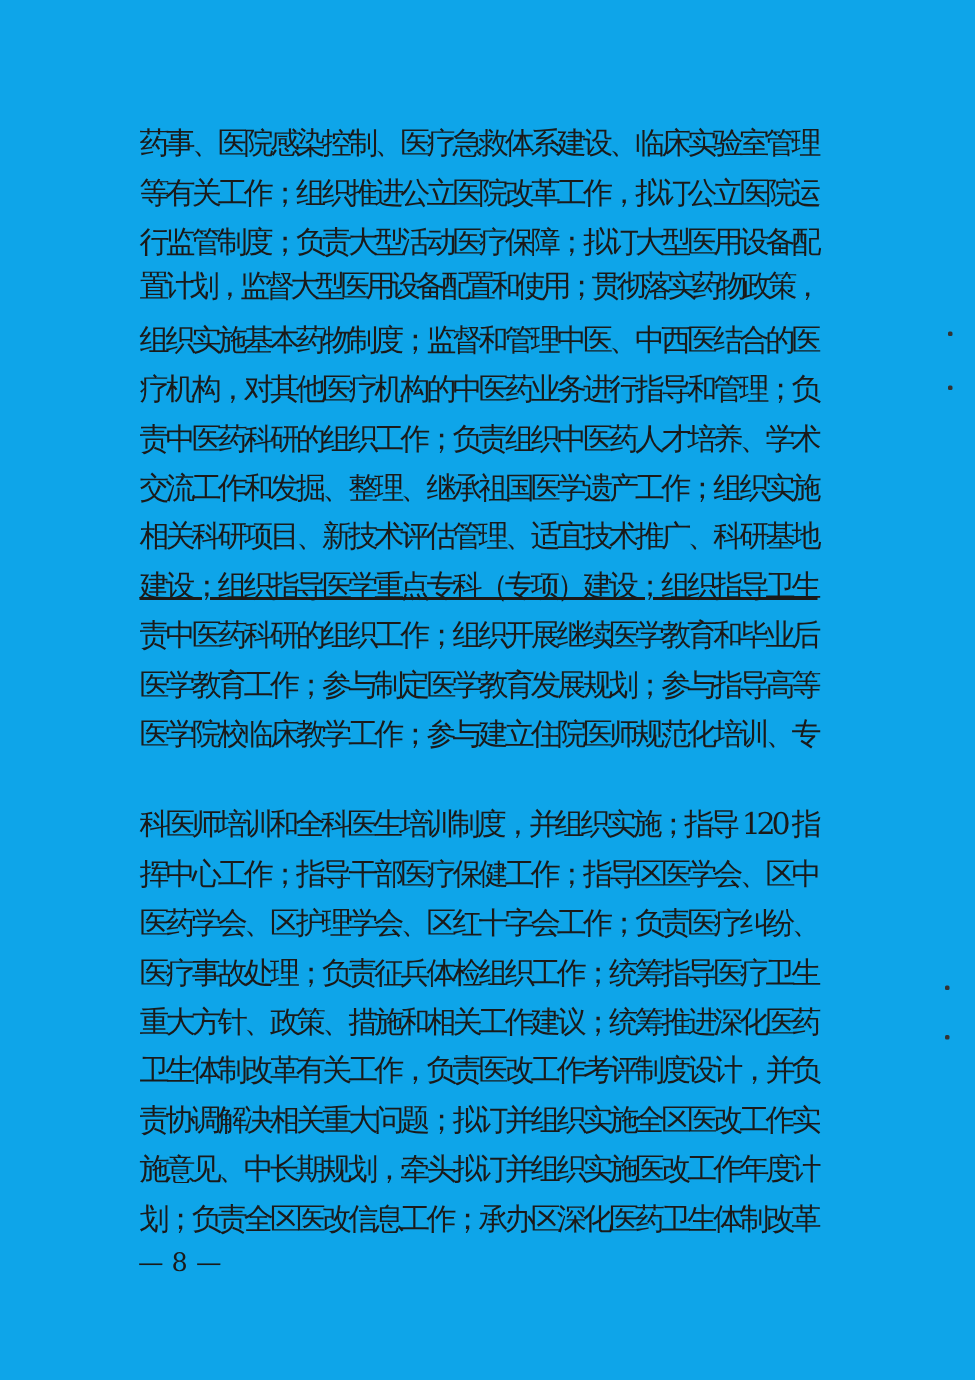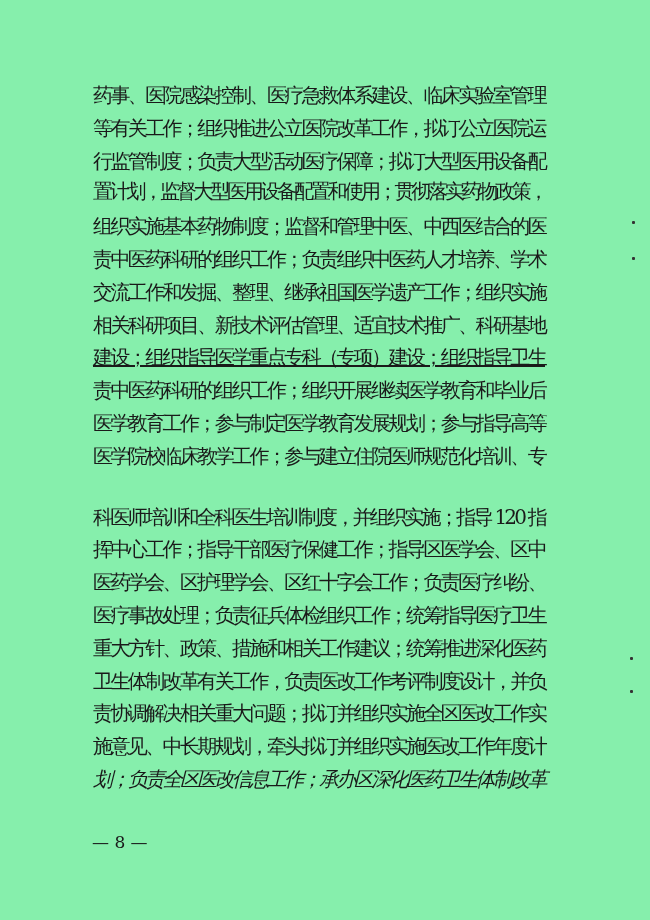--- a/index.html
+++ b/index.html
@@ -12,41 +12,40 @@
       height: 920px;
       position: relative;
       overflow: hidden;
       font-family: "DejaVu Serif", "Liberation Serif", serif;
       color: #1a1a1a;
     }
     .page {
       position: absolute;
       left: 0; top: 0;
       width: 650px; height: 920px;
-      background: #86efac;
+      background: #0ea5e9;
     }
     .body-text {
       position: absolute;
       left: 93px;
       top: 79px;
       width: 452px;
     }
     .line {
       height: 32.8px;
       line-height: 32.8px;
       font-size: 20px;
       white-space: nowrap;
       text-align: justify;
       text-align-last: justify;
       letter-spacing: 0;
       overflow: visible;
     }
     .line.last {
       text-align-last: justify;
-      font-style: italic;
     }
     .page-number {
       position: absolute;
       left: 92px;
       top: 830px;
       font-size: 17px;
       line-height: 24px;
       color: #1a1a1a;
       white-space: nowrap;
     }
@@ -61,20 +60,21 @@
 </head>
 <body>
 
 <div class="page">
   <div class="body-text">
     <div class="line" style="letter-spacing: -2.72px;">药事、医院感染控制、医疗急救体系建设、临床实验室管理</div>
     <div class="line" style="letter-spacing: -2.72px;">等有关工作；组织推进公立医院改革工作，拟订公立医院运</div>
     <div class="line" style="letter-spacing: -2.72px;">行监管制度；负责大型活动医疗保障；拟订大型医用设备配</div>
     <div class="line" style="letter-spacing: -3.38462px; font-family: Liberation Mono, monospace;">置计划，监督大型医用设备配置和使用；贯彻落实药物政策，</div>
     <div class="line" style="letter-spacing: -2.72px;">组织实施基本药物制度；监督和管理中医、中西医结合的医</div>
+    <div class="line" style="letter-spacing: -2.72px;">疗机构，对其他医疗机构的中医药业务进行指导和管理；负</div>
     <div class="line" style="letter-spacing: -2.72px;">责中医药科研的组织工作；负责组织中医药人才培养、学术</div>
     <div class="line" style="letter-spacing: -2.72px;">交流工作和发掘、整理、继承祖国医学遗产工作；组织实施</div>
     <div class="line" style="letter-spacing: -2.72px;">相关科研项目、新技术评估管理、适宜技术推广、科研基地</div>
     <div class="line" style="letter-spacing: -2.72px; text-decoration: underline;">建设；组织指导医学重点专科（专项）建设；组织指导卫生</div>
     <div class="line" style="letter-spacing: -2.72px;">责中医药科研的组织工作；组织开展继续医学教育和毕业后</div>
     <div class="line" style="letter-spacing: -2.72px;">医学教育工作；参与制定医学教育发展规划；参与指导高等</div>
     <div class="line" style="letter-spacing: -2.72px;">医学院校临床教学工作；参与建立住院医师规范化培训、专</div>
     <div class="line" style="letter-spacing: -2.82143px; margin-top: 28px;">科医师培训和全科医生培训制度，并组织实施；指导 120 指</div>
     <div class="line" style="letter-spacing: -2.72px;">挥中心工作；指导干部医疗保健工作；指导区医学会、区中</div>
     <div class="line" style="letter-spacing: -2.72px;">医药学会、区护理学会、区红十字会工作；负责医疗纠纷、</div>

